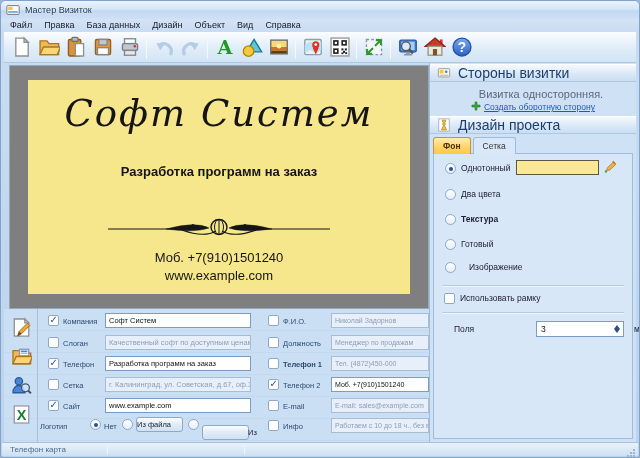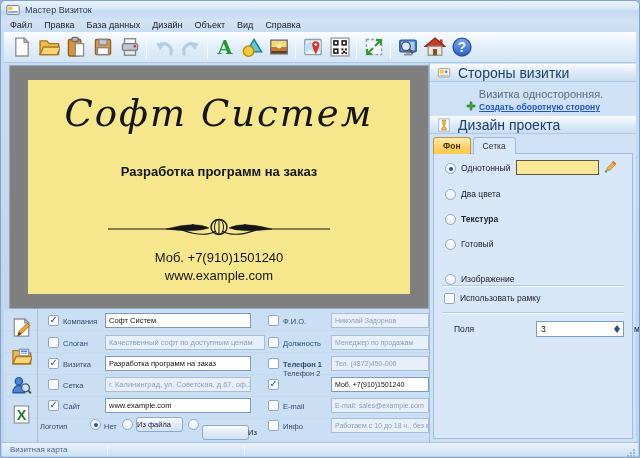--- a/index.html
+++ b/index.html
@@ -31,21 +31,21 @@
   .card .phone{position:absolute;left:0;right:0;top:170px;text-align:center;font-size:13px;color:#151515;}
   .card .site{position:absolute;left:0;right:0;top:188px;text-align:center;font-size:13px;color:#151515;}
   
   .rpanel{position:absolute;left:428px;top:62px;right:3px;bottom:15px;background:#CFE1F4;border-left:1px solid #A0BCD8;}
   .phead{position:absolute;left:0;right:0;height:18px;display:flex;align-items:center;padding-left:7px;
          background:linear-gradient(#F4F9FE,#DCEAF8 50%,#CADEF1);border-top:1px solid #fff;border-bottom:1px solid #AFC9E4;}
   .phead .hico{width:14px;height:14px;margin-right:7px;}
   .phead .ht{font-size:14px;color:#1C3E6E;}
   .pstatus{position:absolute;left:16px;right:0;top:25px;text-align:center;font-size:11px;color:#5A6A7E;}
   .plink{position:absolute;left:0;right:0;top:38px;text-align:center;font-size:8.5px;}
-  .plink .lk{color:#1F55C8;font-weight:bold;text-decoration:underline;cursor:pointer;}
+  .plink .lk{color:#1F55C8;font-weight:normal;text-decoration:underline;cursor:pointer;}
   .plink svg{width:10px;height:10px;vertical-align:-1px;margin-right:3px;}
   .tabs{position:absolute;left:3px;top:74px;height:17px;z-index:2;display:flex;}
   .tab{font-size:8.5px;color:#333;line-height:14px;padding:1px 9px 0;background:#D8E8F8;border:1px solid #9FBCDD;
        border-bottom:none;border-radius:3px 3px 0 0;margin-right:2px;}
   .tab.on{background:linear-gradient(#FFEDB2,#FFD264 60%,#FFC84A);border-color:#C89040;color:#4A3000;font-weight:bold;}
   .pcontent{position:absolute;left:3px;right:3px;top:90px;bottom:3px;background:#D8E7F8;border:1px solid #9FBCDD;z-index:1;}
   .opt{position:absolute;left:11px;display:flex;align-items:flex-start;}
   .opt .ol{font-size:8.5px;color:#223;margin-left:5px;}
   .radio{position:relative;width:11px;height:11px;border-radius:50%;background:linear-gradient(#fff,#E6EEF8);border:1px solid #8FA8C8;}
   .radio.on::after{content:"";position:absolute;left:2.5px;top:2.5px;width:4px;height:4px;border-radius:50%;background:#2A4E9E;}
@@ -318,21 +318,21 @@
         <span class="ol">Два цвета</span>
       </div>
       <div class="opt" style="top:60px;font-weight:bold;">
         <span class="radio"></span>
         <span class="ol">Текстура</span>
       </div>
       <div class="opt" style="top:85px;">
         <span class="radio"></span>
         <span class="ol">Готовый</span>
       </div>
-      <div class="opt" style="top:120px;">
+      <div class="opt" style="top:108px;gap:8px;">
         <span class="radio"></span>
         <span class="ol">Изображение</span>
       </div>
       <div class="pdiv" style="top:131px;"></div>
       <div class="opt" style="top:139px;left:10px;">
         <span class="cb"></span>
         <span class="ol">Использовать рамку</span>
       </div>
       <div class="pdiv" style="top:158px;"></div>
       <div class="opt" style="top:170px;left:20px;">
@@ -380,24 +380,24 @@
           </svg>
       </div>
     </div>
 
     <div class="frow-cb cb on" style="left:44px;top:6px;"></div>
     <div class="flabel" style="left:59px;top:8px;">Компания</div>
     <div class="field on" style="left:101px;top:4px;width:146px;">Софт Систем</div>
 
     <div class="frow-cb cb" style="left:44px;top:28px;"></div>
     <div class="flabel" style="left:59px;top:30px;">Слоган</div>
-    <div class="field" style="left:101px;top:26px;width:160px;">Качественный софт по доступным ценам</div>
+    <div class="field" style="left:101px;top:26px;width:146px;">Качественный софт по доступным ценам</div>
 
     <div class="frow-cb cb on" style="left:44px;top:49px;"></div>
-    <div class="flabel" style="left:59px;top:51px;">Визитка</div>
+    <div class="flabel" style="left:59px;top:51px;">Телефон</div>
     <div class="field on" style="left:101px;top:47px;width:146px;">Разработка программ на заказ</div>
 
     <div class="frow-cb cb" style="left:44px;top:70px;"></div>
     <div class="flabel" style="left:59px;top:72px;">Сетка</div>
     <div class="field" style="left:101px;top:68px;width:146px;">г. Калининград, ул. Советская, д.67, оф.30</div>
 
     <div class="frow-cb cb on" style="left:44px;top:91px;"></div>
     <div class="flabel" style="left:59px;top:93px;">Сайт</div>
     <div class="field on" style="left:101px;top:89px;width:146px;">www.example.com</div>
 
@@ -415,34 +415,34 @@
 
     <div class="frow-cb cb" style="left:264px;top:28px;"></div>
     <div class="flabel" style="left:279px;top:30px;">Должность</div>
     <div class="field c2" style="left:327px;top:26px;width:98px;">Менеджер по продажам</div>
 
     <div class="frow-cb cb" style="left:264px;top:49px;"></div>
     <div class="flabel" style="left:279px;top:51px;font-weight:bold;">Телефон 1</div>
     <div class="field c2" style="left:327px;top:47px;width:98px;">Тел. (4872)450-000</div>
 
     <div class="frow-cb cb on" style="left:264px;top:70px;"></div>
-    <div class="flabel" style="left:279px;top:60px;text-align:right;">Телефон 2</div>
+    <div class="flabel" style="left:279px;top:72px;text-align:right;">Телефон 2</div>
     <div class="field c2 on" style="left:327px;top:68px;width:98px;">Моб. +7(910)1501240</div>
 
     <div class="frow-cb cb" style="left:264px;top:91px;"></div>
     <div class="flabel" style="left:279px;top:93px;">E-mail</div>
     <div class="field c2" style="left:327px;top:89px;width:98px;">E-mail: sales@example.com</div>
 
     <div class="frow-cb cb" style="left:264px;top:111px;"></div>
     <div class="flabel" style="left:279px;top:113px;">Инфо</div>
     <div class="field c2" style="left:327px;top:109px;width:98px;">Работаем с 10 до 18 ч., без выходных</div>
   </div>
 
   <div class="statusbar">
-    <span class="st">Визитная карта</span>
+    <span class="st">Телефон карта</span>
     <span class="ssep" style="left:105px;"></span>
     <span class="ssep" style="left:242px;"></span>
     <span class="grip">
       <svg viewBox="0 0 10 10">
           <g fill="#9FB6CE">
             <rect x="7" y="1" width="2" height="2"></rect>
             <rect x="7" y="4" width="2" height="2"></rect>
             <rect x="4" y="4" width="2" height="2"></rect>
             <rect x="7" y="7" width="2" height="2"></rect>
             <rect x="4" y="7" width="2" height="2"></rect>

